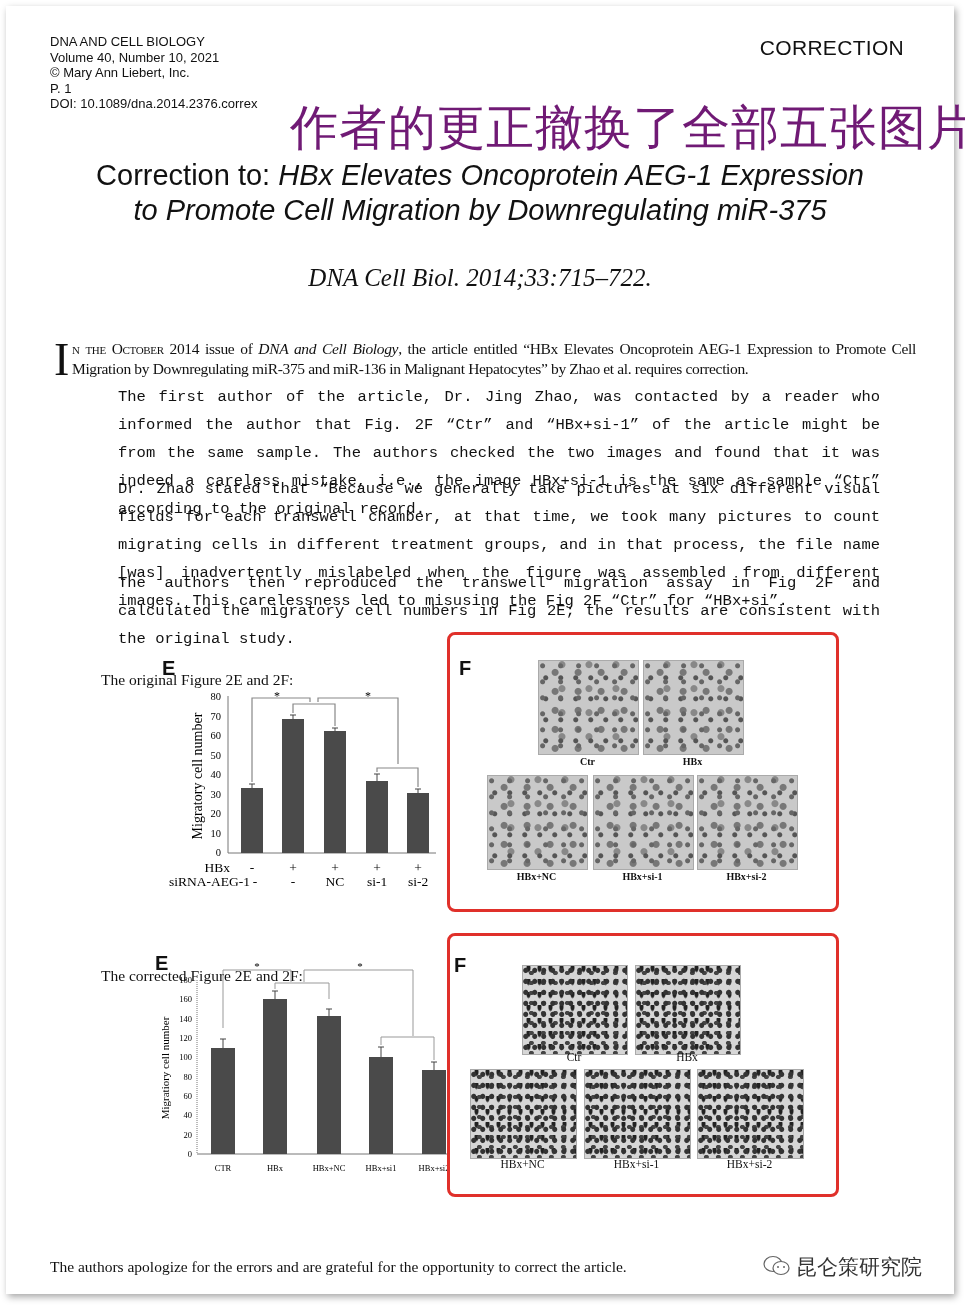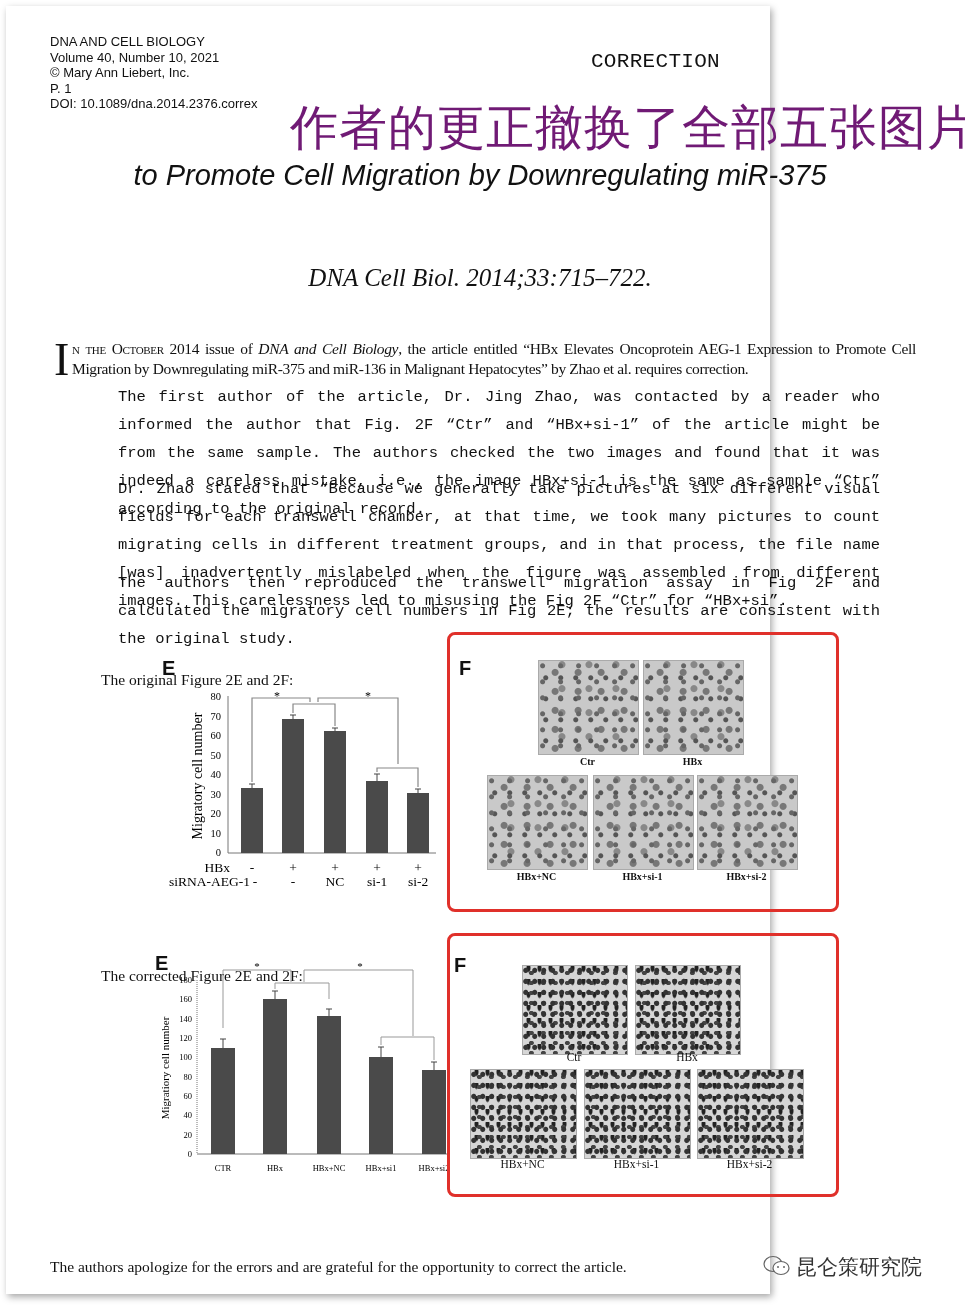--- a/index.html
+++ b/index.html
@@ -1,20 +1,20 @@
 <!DOCTYPE html>
 <html><head>
 <meta charset="utf-8">
 <style>
   html,body{margin:0;padding:0;background:#ffffff;}
   body{width:965px;height:1306px;position:relative;overflow:hidden;font-family:"Liberation Serif",serif;color:#111;}
-  .page{position:absolute;left:6px;top:6px;width:764px;height:1288px;background:#fff;box-shadow:2px 3px 7px rgba(0,0,0,0.35);}
+  .page{position:absolute;left:6px;top:6px;width:948px;height:1288px;background:#fff;box-shadow:2px 3px 7px rgba(0,0,0,0.35);}
   .hdr{position:absolute;left:44px;top:28px;font-family:"Liberation Sans",sans-serif;font-size:13px;line-height:15.5px;color:#111;}
   .hdr div{white-space:nowrap;}
-  .corr-label{position:absolute;right:50px;top:44px;font-family:Liberation Mono, monospace;font-size:21px;letter-spacing:0.3px;}
+  .corr-label{position:absolute;right:50px;top:30px;font-family:Liberation Sans, sans-serif;font-size:21px;letter-spacing:0.3px;}
   .cn-banner{position:absolute;left:284px;top:90px;font-family:"DejaVu Sans",sans-serif;font-size:48px;color:#701a75;letter-spacing:1px;white-space:nowrap;}
   .title{position:absolute;left:34px;width:880px;top:152px;text-align:center;font-family:"Liberation Sans",sans-serif;font-size:29px;line-height:35px;}
   .title i{font-style:italic;}
   .cite{position:absolute;left:34px;width:880px;top:258px;text-align:center;font-family:Liberation Serif, serif;font-style:italic;font-size:25px;}
   .lead{position:absolute;left:48px;top:333px;width:862px;font-size:15.5px;line-height:19.5px;text-align:justify;letter-spacing:-0.35px;}
   .dropcap{float:left;font-size:46px;line-height:38px;margin-right:3px;margin-top:2px;}
   .sc{font-variant:small-caps;}
   .para{position:absolute;left:112px;width:762px;font-size:15.5px;line-height:28px;text-align:justify;font-family:Liberation Mono, monospace;}
   .plain{position:absolute;font-size:15.5px;white-space:nowrap;margin-top:48px;}
   .redbox{position:absolute;border:3px solid #e0302a;border-radius:8px;}
@@ -38,20 +38,21 @@
     <div>© Mary Ann Liebert, Inc.</div>
     <div>P. 1</div>
     <div>DOI: 10.1089/dna.2014.2376.correx</div>
   </div>
 
   <div class="corr-label">CORRECTION</div>
 
   <div class="cn-banner">作者的更正撤换了全部五张图片</div>
 
   <div class="title">
+    <div><span>Correction to: </span><i>HBx Elevates Oncoprotein AEG-1 Expression</i></div>
     <div><i>to Promote Cell Migration by Downregulating miR-375</i></div>
   </div>
   <div class="cite">DNA Cell Biol. 2014;33:715–722.</div>
 
   <div class="lead">
     <span class="dropcap">I</span><span class="sc">n the October</span><span> 2014 issue of </span><i>DNA and Cell Biology</i><span>, the article entitled “HBx Elevates Oncoprotein AEG-1 Expression to Promote Cell Migration by Downregulating miR-375 and miR-136 in Malignant Hepatocytes” by Zhao et al. requires correction.</span>
   </div>
 
   <div class="para" style="top:377px">The first author of the article, Dr. Jing Zhao, was contacted by a reader who informed the author that Fig. 2F “Ctr” and “HBx+si-1” of the article might be from the same sample. The authors checked the two images and found that it was indeed a careless mistake, i.e., the image HBx+si-1 is the same as sample “Ctr” according to the original record.</div>
   <div class="para" style="top:469px">Dr. Zhao stated that “Because we generally take pictures at six different visual fields for each transwell chamber, at that time, we took many pictures to count migrating cells in different treatment groups, and in that process, the file name [was] inadvertently mislabeled when the figure was assembled from different images. This carelessness led to misusing the Fig 2F “Ctr” for “HBx+si”.</div>

